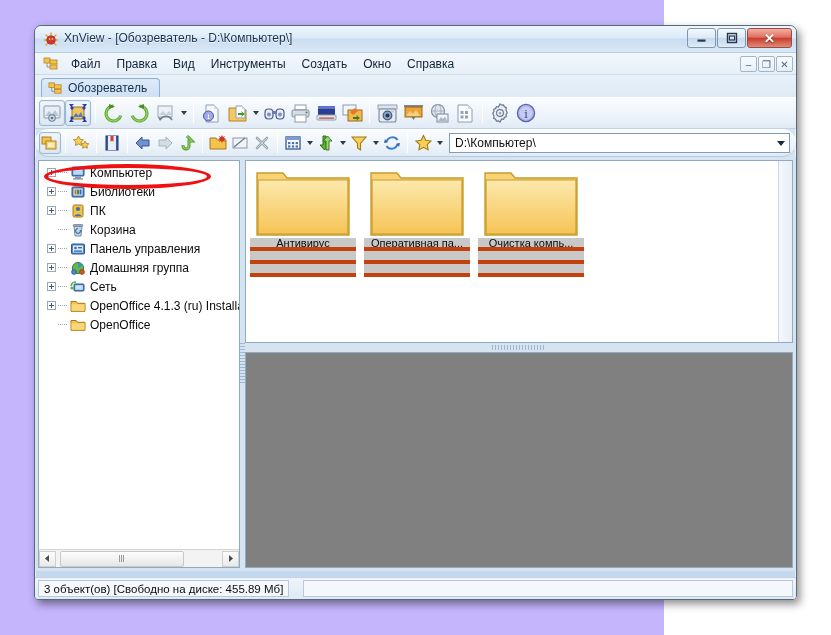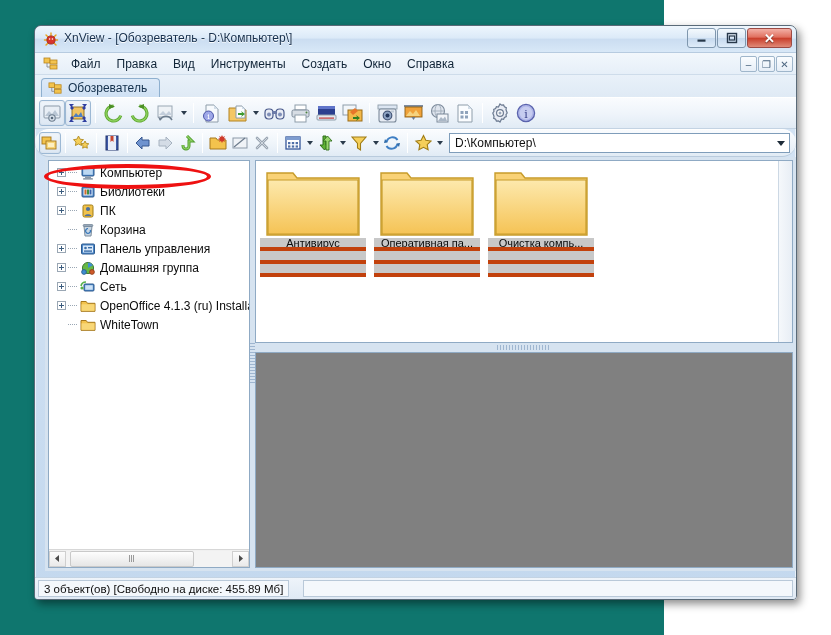--- a/index.html
+++ b/index.html
@@ -3,21 +3,21 @@
 <meta charset="utf-8">
 <style>
   * { box-sizing: border-box; }
   html, body {
     margin: 0; padding: 0;
     width: 831px; height: 635px;
     background: #ffffff;
     font-family: "Liberation Sans", sans-serif;
     overflow: hidden;
   }
-  #root { position: relative; width: 664px; height: 635px; background: #0f766e; padding-left: 9px; }
+  #root { position: relative; width: 664px; height: 635px; background: #c4b5fd; padding-left: 9px; }
 
   
   .win {
     position: absolute; left: 34px; top: 25px;
     width: 763px; height: 575px;
     border: 1px solid #5a6a78;
     border-radius: 7px 7px 4px 4px;
     background: linear-gradient(180deg,#d7e6f5 0%, #cfe0f2 40%, #c3d8ee 100%);
     box-shadow: 0 0 0 1px rgba(255,255,255,.6) inset, 3px 4px 9px rgba(0,0,0,.45);
     overflow: hidden;
@@ -124,21 +124,20 @@
     border-top: 5px solid #1d2b38;
   }
 
   
   .client {
     position: relative;
     height: 414px;
     background: #d6e3f0;
     padding: 3px;
     display: flex;
-    margin-left: 10px;
   }
   .treepane {
     width: 202px; height: 100%;
     background: #fff;
     border: 1px solid #8faac4;
     position: relative;
     overflow: hidden;
   }
   .tree { position: absolute; left: 0; top: 2px; right: 0; bottom: 19px; overflow: hidden; }
   .trow {
@@ -719,21 +718,21 @@
 
           <div class="trow">
             <span class="exp none"></span>
             <span class="dots"></span>
             <span class="ticon">
               <svg width="16" height="16" viewBox="0 0 16 16">
                 <path d="M1 3.5h5.2l1.3 1.8H15v8H1z" fill="#f3c34d" stroke="#a6781c" stroke-width="1"></path>
                 <path d="M1.5 6.3h13v6.5h-13z" fill="#f8d777"></path>
               </svg>
             </span>
-            <span class="tlabel">WhiteTown</span>
+            <span class="tlabel">OpenOffice</span>
           </div>
 
         </div>
 
         <div class="hscroll">
           <div class="sbar-btn">
             <svg width="7" height="7" viewBox="0 0 7 7">
                 <path d="M5 0L1 3.5 5 7z" fill="#4a4a4a"></path>
               </svg>
           </div>

